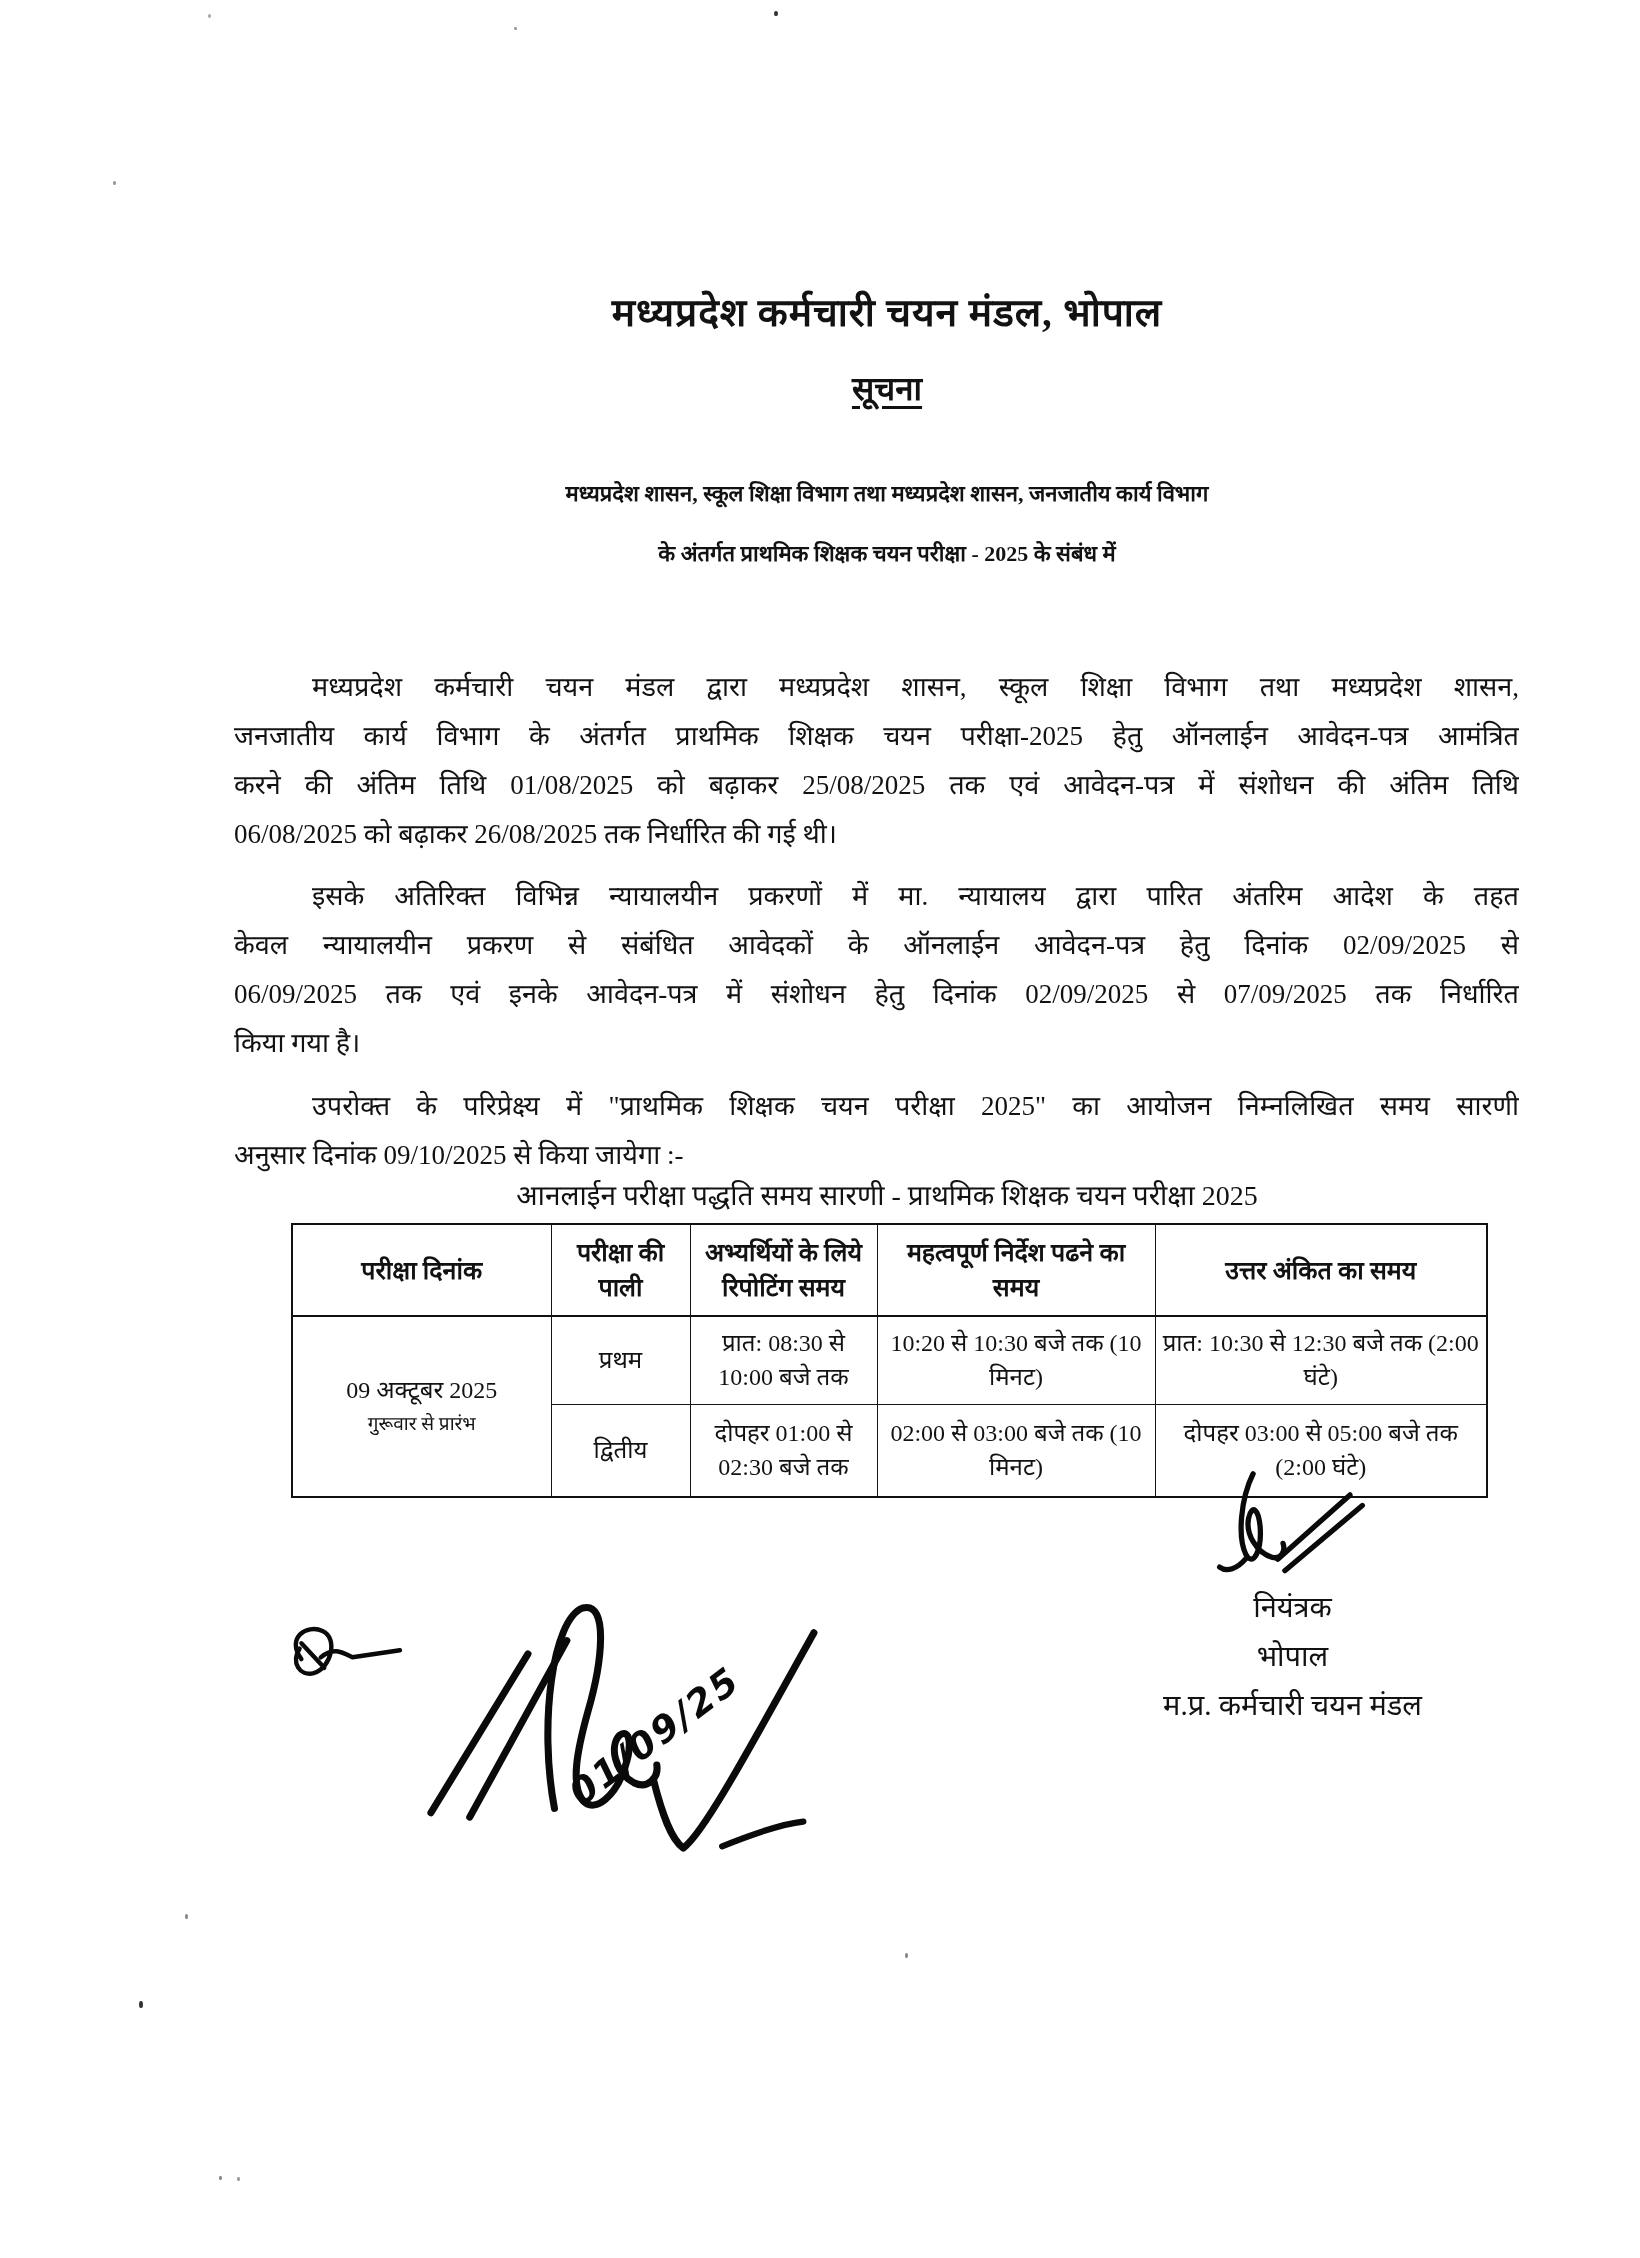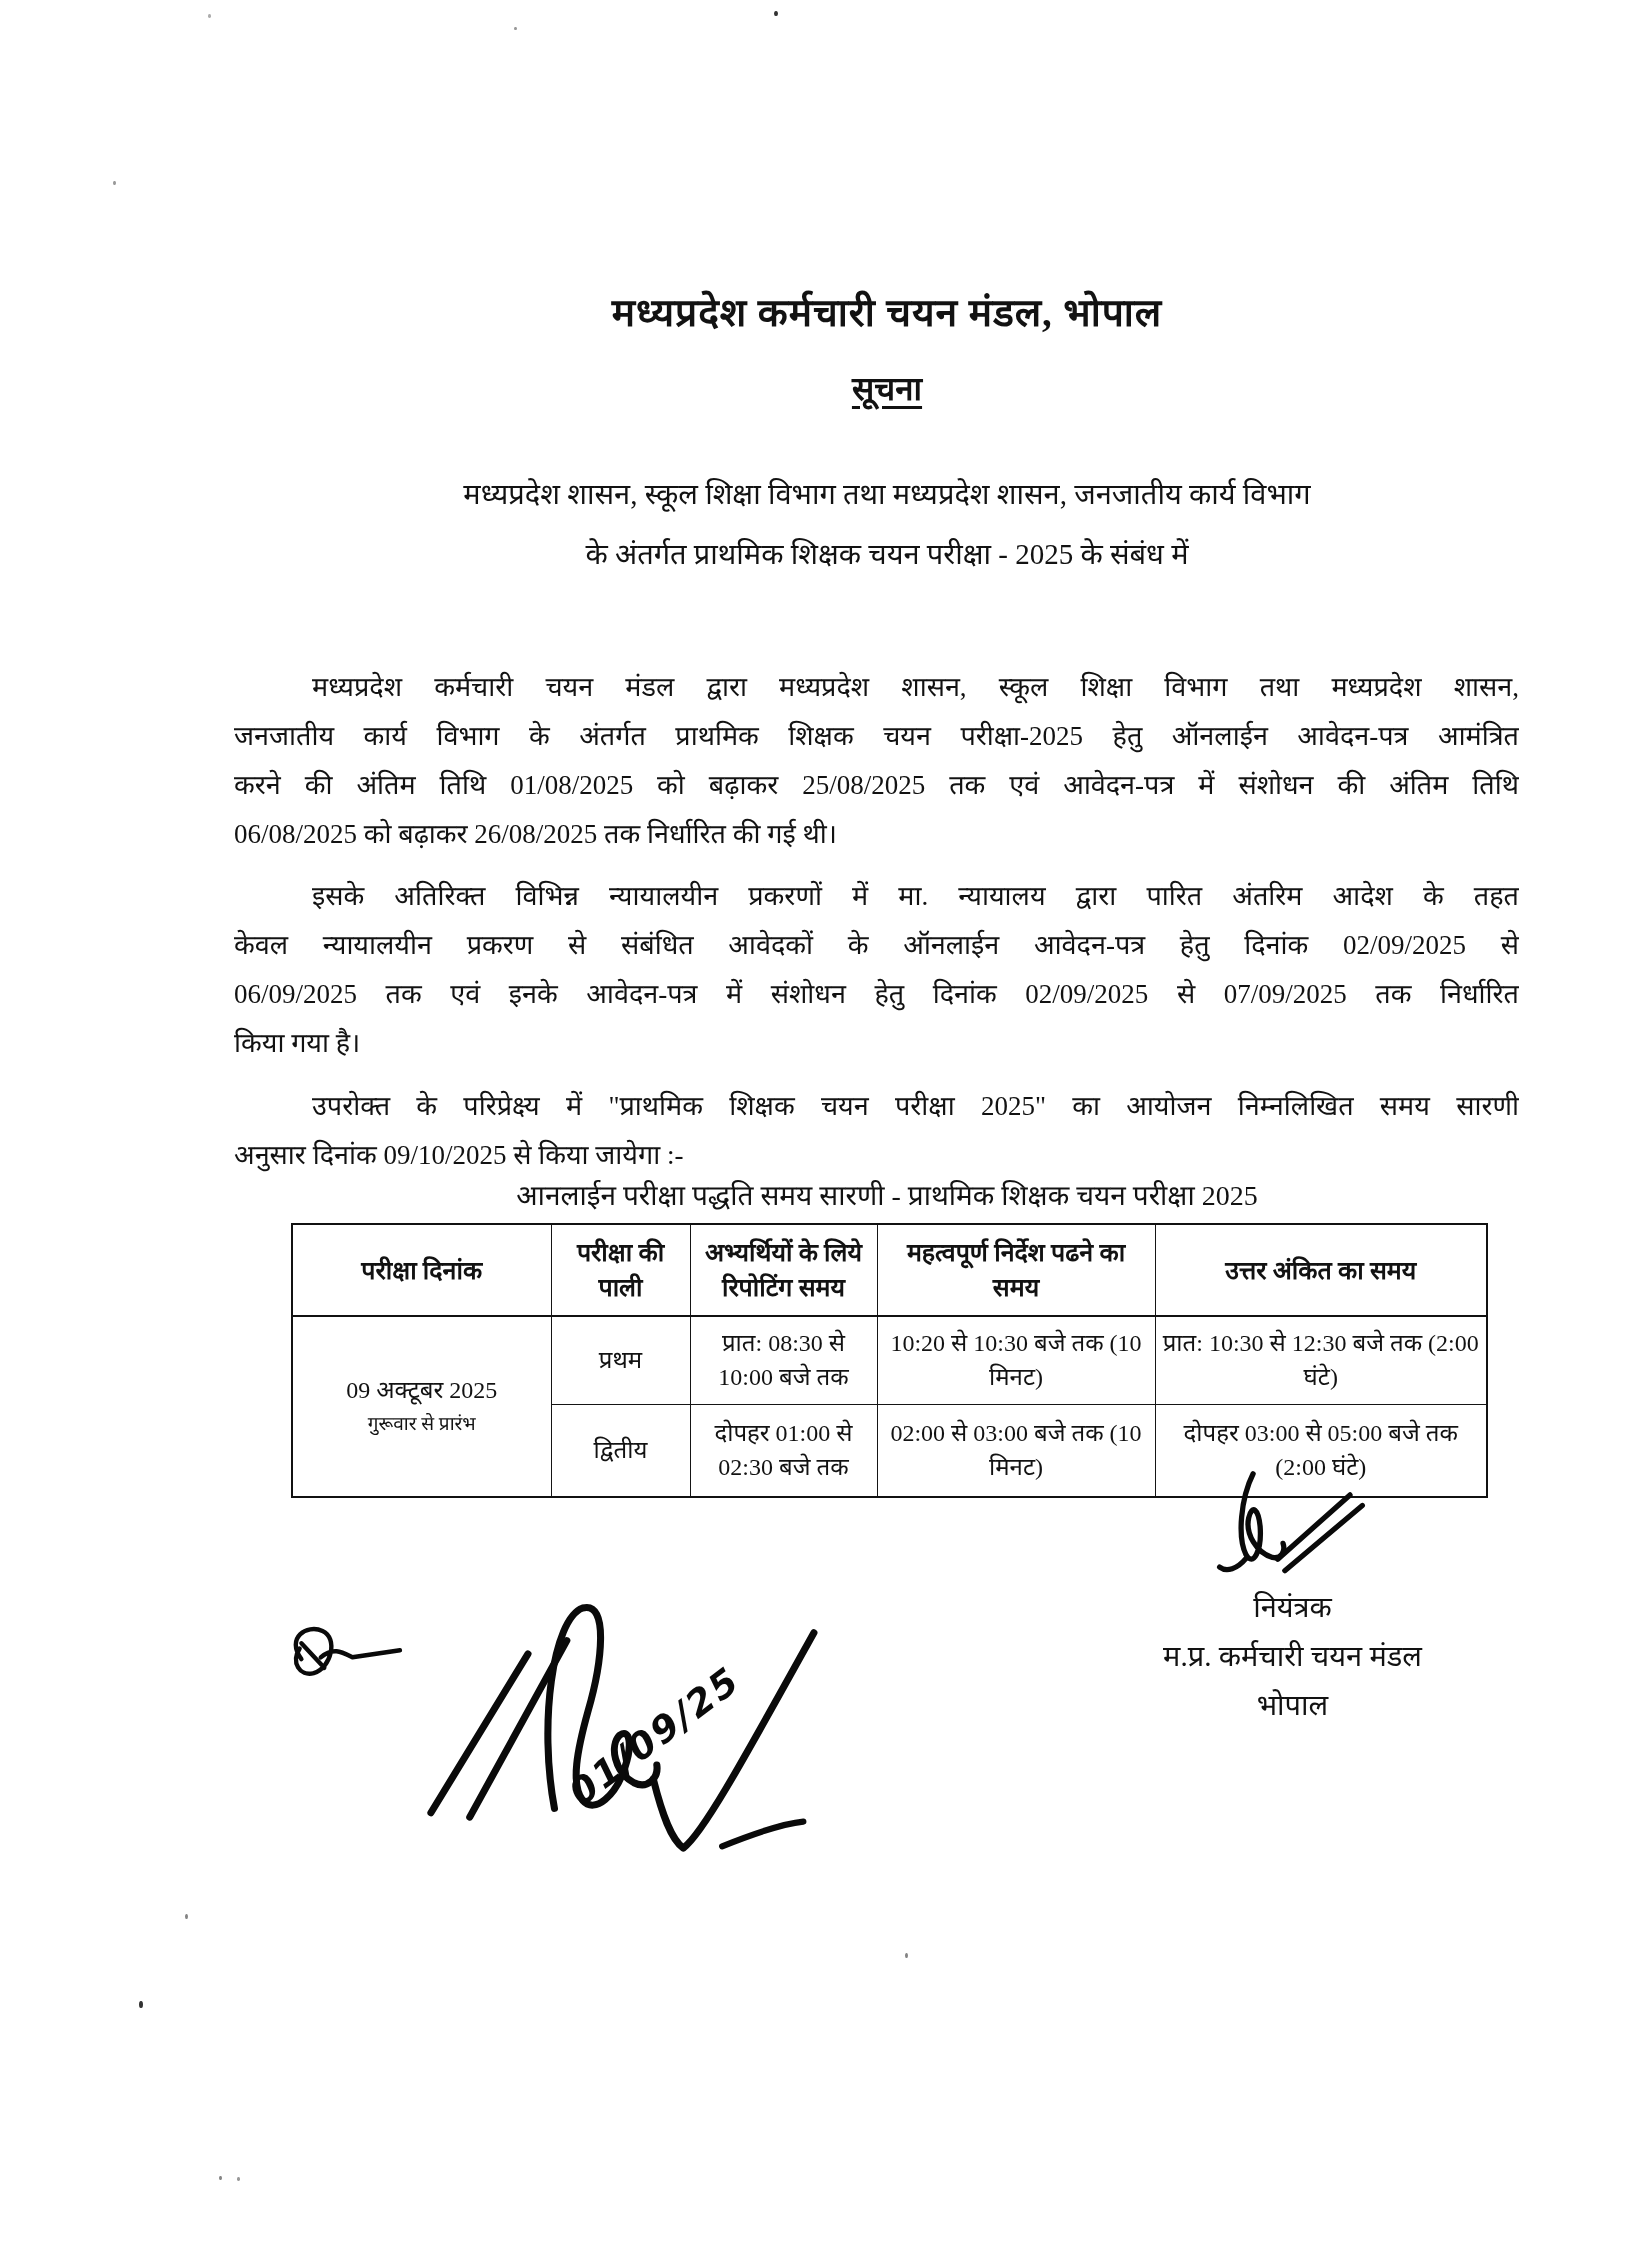--- a/index.html
+++ b/index.html
@@ -23,21 +23,21 @@
     left:234px;top:365px;width:1306px;
     font-size:33px;font-weight:700;
   }
   .notice-heading span{
     text-decoration:underline;
     text-decoration-thickness:2.6px;
     text-underline-offset:6.2px;
   }
   .subject{
     left:234px;top:464px;width:1306px;
-    font-size:29px;font-weight:400;line-height:60px;
+    font-size:22px;font-weight:700;line-height:60px;
   }
   .para{
     left:234px;width:1285px;
     font-size:27px;font-weight:500;line-height:49px;
   }
   .para .ln{
     text-align:justify;
     text-align-last:justify;
     white-space:normal;
     height:49px;overflow:hidden;
@@ -164,22 +164,22 @@
   </div>
 
   <svg class="sig abs" style="left:1202px;top:1470px;" width="185" height="115" viewBox="0 0 210 130">
     <path d="M58,4 C44,32 40,76 50,96 C58,110 68,92 66,64 C64,44 57,38 53,54 C49,72 62,94 80,99 C90,101 95,92 92,83" stroke-width="6"></path>
     <path d="M86,101 L168,28" stroke-width="6"></path>
     <path d="M94,114 L182,40" stroke-width="6"></path>
     <path d="M50,100 C40,112 28,116 20,110" stroke-width="6"></path>
   </svg>
   <div class="abs sig-block">
     <div>नियंत्रक</div>
+    <div>भोपाल</div>
     <div>म.प्र. कर्मचारी चयन मंडल</div>
-    <div>भोपाल</div>
   </div>
 
   <svg class="sig abs" style="left:275px;top:1622px;" width="132" height="75" viewBox="0 0 150 85">
     <path d="M30,42 C12,18 36,2 54,10 C72,18 64,52 44,58 C28,62 18,46 28,30 M30,24 L56,52 M52,40 C66,28 76,34 88,40 L142,32" stroke-width="5"></path>
   </svg>
 
   <svg class="sig abs" style="left:415px;top:1548px;" width="406" height="353" viewBox="0 0 460 400">
     <path d="M18,300 L128,120" stroke-width="8"></path>
     <path d="M62,305 L172,105" stroke-width="8"></path>
     <path d="M158,295 C140,200 156,80 190,68 C220,60 212,130 196,185 C184,228 176,268 190,286 C204,302 228,280 238,248 C246,224 244,204 232,212 C220,224 226,254 248,266 C264,274 276,260 274,246" stroke-width="8"></path>

